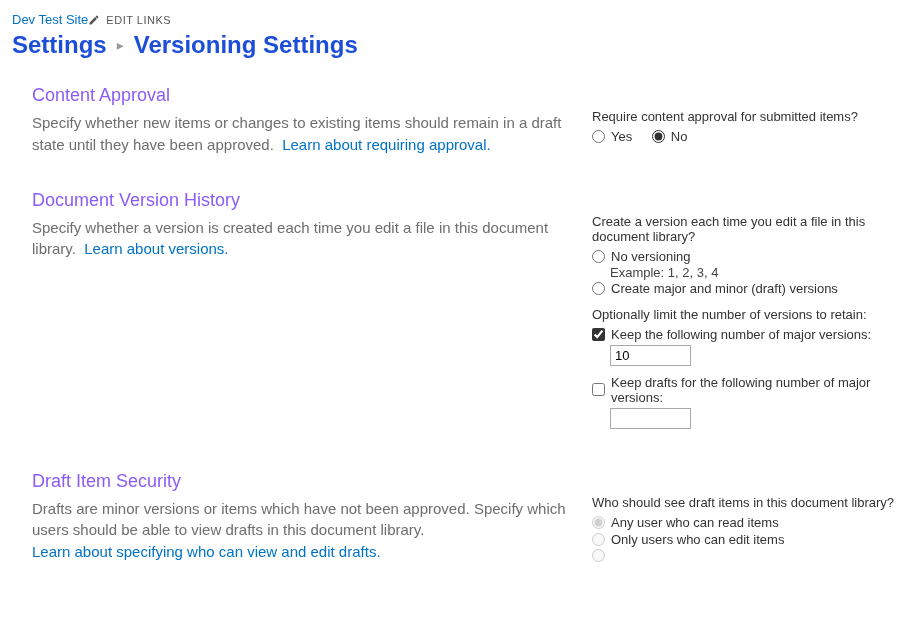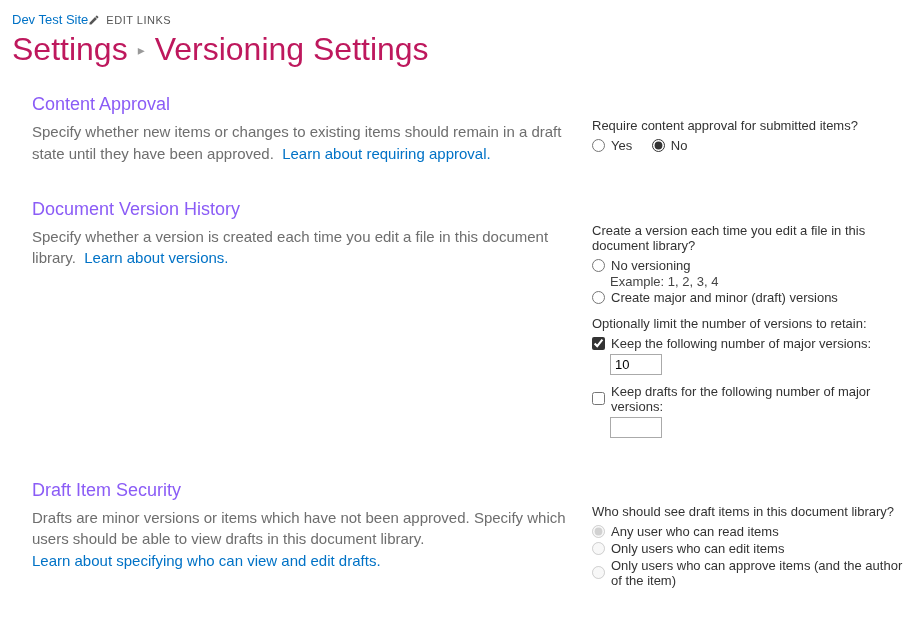--- a/index.html
+++ b/index.html
@@ -32,23 +32,23 @@
       cursor: pointer;
     }
     .edit-links svg { width: 12px; height: 12px; fill: #555; }
     .breadcrumb {
       display: flex;
       align-items: center;
       gap: 10px;
       padding: 2px 2px 18px 0;
     }
     .breadcrumb .crumb {
-      font-size: 32px;
-      font-weight: 400;
-      color: #be185d;
+      font-size: 24px;
+      font-weight: 700;
+      color: #1d4ed8;
     }
     .breadcrumb .sep {
       color: #999;
       font-size: 14px;
     }
     .content { padding: 0 0 0 20px; }
     .section {
       display: flex;
       align-items: flex-start;
       padding: 8px 0 26px 0;
@@ -82,21 +82,21 @@
     .radio-row, .check-row {
       display: flex;
       align-items: center;
       gap: 6px;
       padding: 1px 0;
     }
     .radio-row.inline { display: inline-flex; margin-right: 16px; }
     .sub { padding-left: 18px; color: #444; font-size: 13px; }
     .indent-input { margin-left: 18px; padding: 2px 0 8px 0; }
     .num-input {
-      width: 52px;
+      width: 81px;
       border: 1px solid #aaa;
       padding: 2px 4px;
       font-size: 13px;
     }
     .block-gap { height: 10px; }
     input[type="radio"], input[type="checkbox"] {
       margin: 0;
       accent-color: #333;
     }
   </style>
@@ -196,18 +196,17 @@
       <label class="radio-row">
         <input type="radio" name="draftsec" checked="" disabled="" style="">
         <span>Any user who can read items</span>
       </label>
       <label class="radio-row">
         <input type="radio" name="draftsec" disabled="" style="">
         <span>Only users who can edit items</span>
       </label>
       <label class="radio-row">
         <input type="radio" name="draftsec" disabled="" style="">
-        <span>Only users who can approve items (and the author of the item)</span>
       </label>
     </div>
   </div>
 
 </div>
 
 </body></html>

